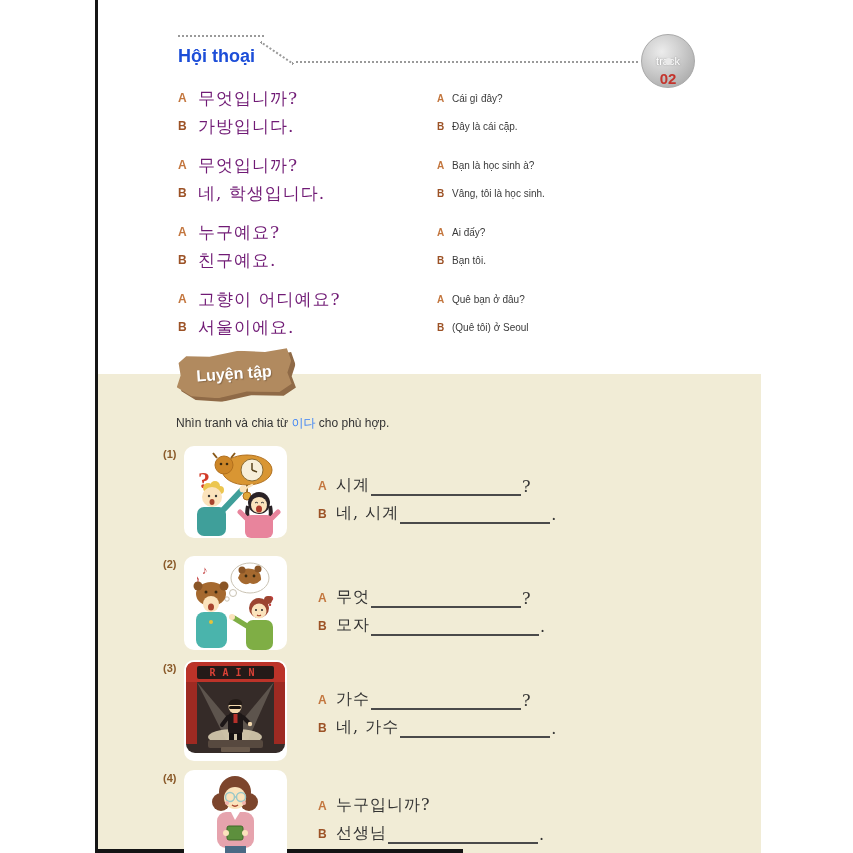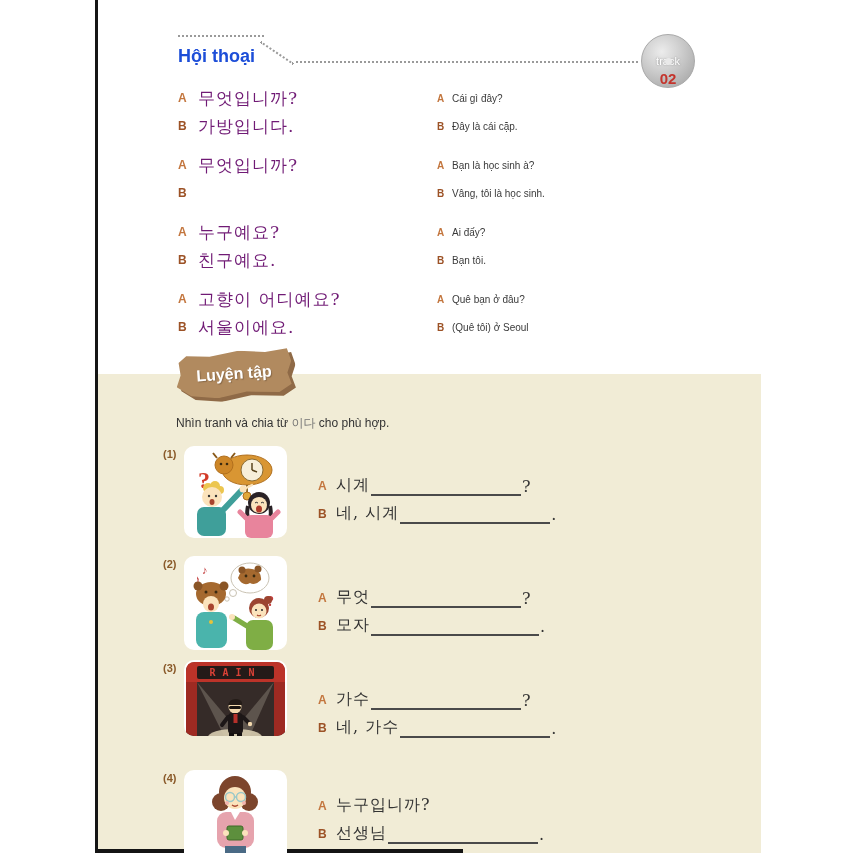--- a/index.html
+++ b/index.html
@@ -40,21 +40,21 @@
 
   
   .label-wrap{position:absolute;left:176px;top:351px;width:116px;height:46px;transform:rotate(-4deg);}
   .label-back,.label-front{position:absolute;left:0;top:0;width:116px;height:46px;
     clip-path:polygon(3% 18%,10% 4%,30% 9%,55% 0%,78% 7%,97% 2%,100% 30%,96% 55%,99% 80%,88% 96%,60% 90%,35% 100%,12% 92%,0% 70%,4% 45%);}
   .label-back{background:#8f6a47;transform:translate(4px,4px);}
   .label-front{background:#b18a5f;display:flex;align-items:center;justify-content:center;}
   .label-front span{color:#ffffff;font-size:16px;font-weight:bold;text-shadow:1px 1px 1px #8a6a48;}
 
   .instruction{position:absolute;left:176px;top:415px;font-size:12px;color:#333;}
-  .instruction .inko{font-family:Liberation Mono, monospace;color:#737373;}
+  .instruction .inko{font-family:Liberation Mono, monospace;color:#3b82f6;}
 
   .item{position:absolute;left:163px;width:560px;}
   .item-num{position:absolute;left:0;top:2px;font-size:11px;font-weight:bold;color:#8a5a2a;}
   .imgbox{position:absolute;left:21px;top:0;width:103px;background:#ffffff;border-radius:10px;overflow:hidden;}
   .exrow{position:absolute;left:155px;display:flex;align-items:flex-end;height:24px;}
   .exrow .sp{width:18px;flex:0 0 18px;padding-bottom:3px;}
   .exko{font-family:"DejaVu Serif","Liberation Serif",serif;font-size:16px;color:#333;letter-spacing:1px;}
   .blank{display:inline-block;width:150px;border-bottom:2px solid #4a4a4a;height:16px;margin:0 1px;}
   svg{display:block;}
 </style>
@@ -107,20 +107,21 @@
             <span class="ko">무엇입니까?</span>
           </div>
         <div class="vicell">
             <span class="sp spA">A</span>
             <span class="vi">Bạn là học sinh à?</span>
           </div>
       </div>
       <div class="drow">
         <div class="kocell">
             <span class="sp spB">B</span>
+            <span class="ko">네, 학생입니다.</span>
           </div>
         <div class="vicell">
             <span class="sp spB">B</span>
             <span class="vi">Vâng, tôi là học sinh.</span>
           </div>
       </div>
     </div>
     <div class="pair">
       <div class="drow">
         <div class="kocell">
@@ -268,21 +269,21 @@
     <div class="exrow" style="top:56px;">
       <span class="sp spB">B</span>
       <span class="exko">모자</span>
       <span class="blank" style="width:168px;"></span>
       <span class="exko">.</span>
     </div>
   </div>
 
   <div class="item" style="top:660px;height:108px;">
     <span class="item-num">(3)</span>
-    <div class="imgbox" style="height:76px;">
+    <div class="imgbox" style="height:101px;">
       <svg width="103" height="95" viewBox="0 0 103 95">
         <rect x="2" y="2" width="99" height="91" rx="9" fill="#352b28"></rect>
         <path d="M2 11 q0 -9 9 -9 h81 q9 0 9 9 v11 h-99 z" fill="#bc3329"></path>
         <rect x="13" y="6" width="77" height="13" rx="2" fill="#241a18"></rect>
         <text x="51.5" y="16" font-size="10" font-weight="bold" fill="#d94136" text-anchor="middle" letter-spacing="7" font-family="monospace">RAIN</text>
         <rect x="2" y="22" width="11" height="62" fill="#9e2a22"></rect>
         <rect x="90" y="22" width="11" height="62" fill="#9e2a22"></rect>
         <polygon points="13,22 42,80 62,80" fill="#fff8e0" opacity="0.20"></polygon>
         <polygon points="90,22 42,80 64,80" fill="#fff8e0" opacity="0.20"></polygon>
         <ellipse cx="51" cy="77" rx="27" ry="8" fill="#d8cdb0" opacity="0.9"></ellipse>

